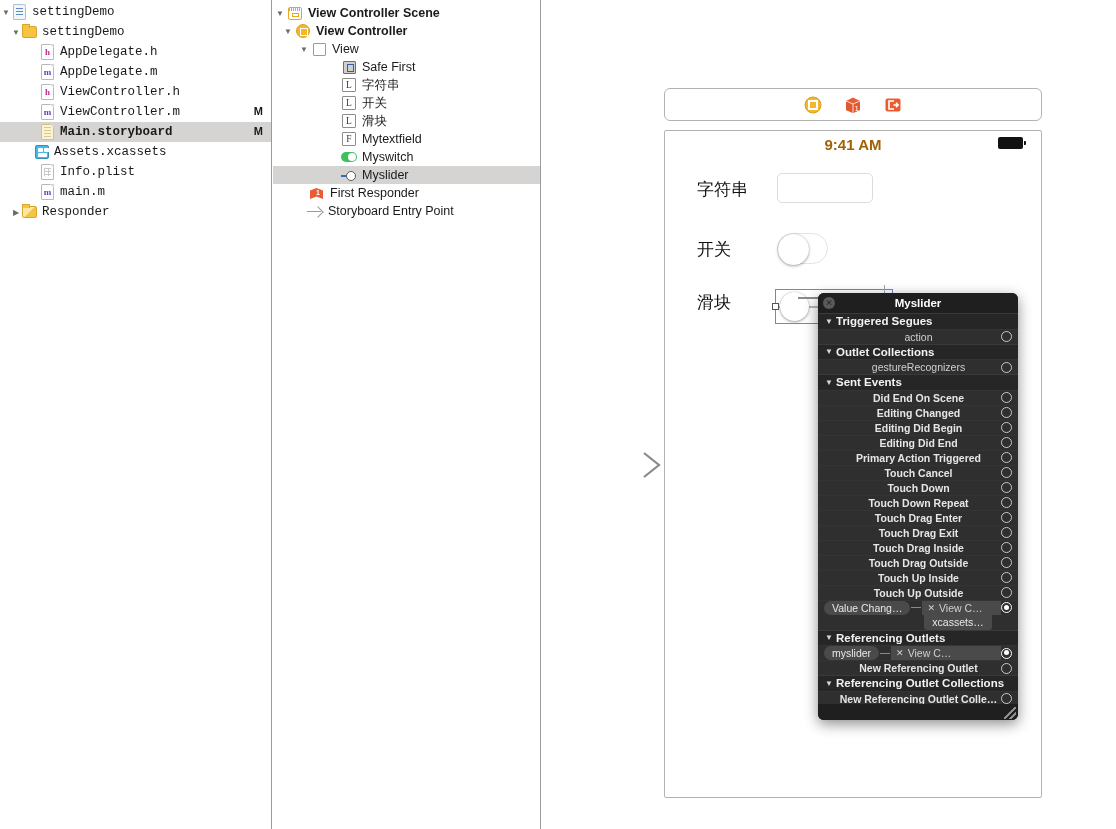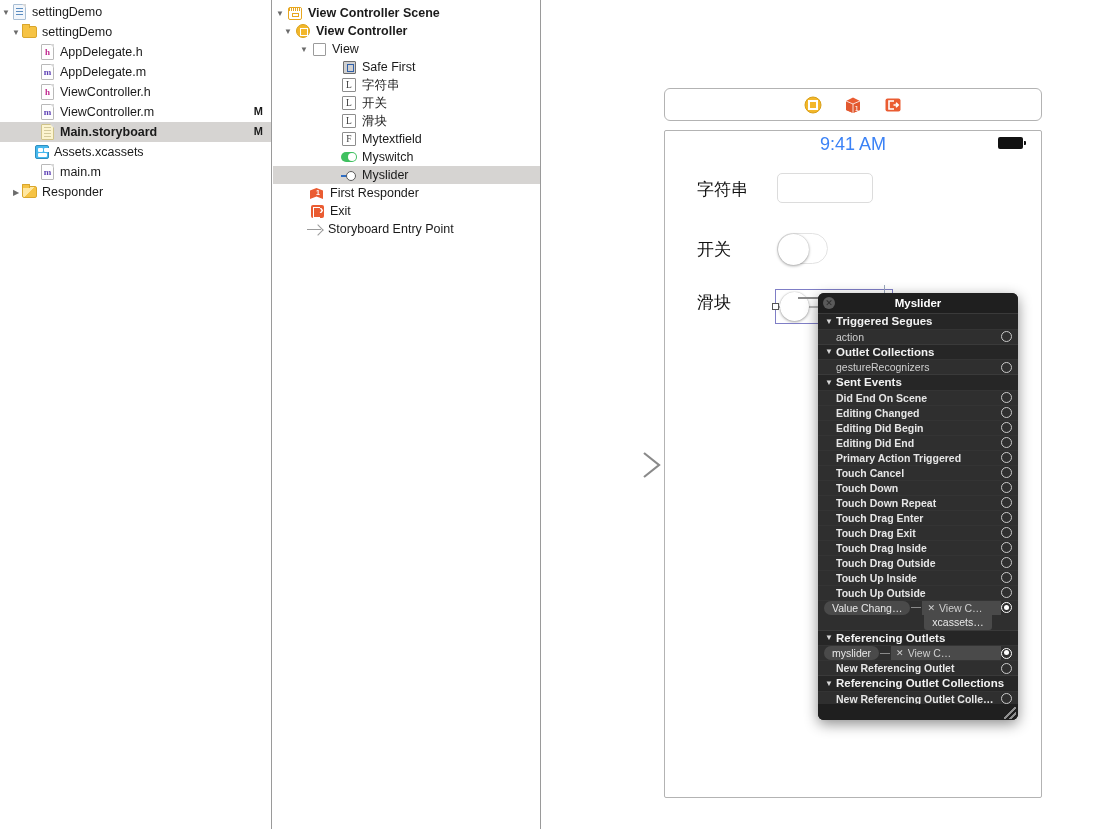--- a/index.html
+++ b/index.html
@@ -45,21 +45,21 @@
     font-size: 8px;
     flex: 0 0 auto;
   }
   .nav-row .ficon {
     width: 15px; height: 16px;
     flex: 0 0 auto;
     margin-right: 5px;
     display: inline-flex; align-items: center; justify-content: center;
     position: relative;
   }
-  .nav-row .label { flex: 0 0 auto; }
+  .nav-row .label { flex: 0 0 auto; font-family: Liberation Mono, monospace; }
   .nav-row .status {
     position: absolute; right: 8px; top: 3px;
     font-size: 11px; font-weight: bold; color: #1a1a1a;
   }
 
   
   .doc {
     width: 13px; height: 16px;
     background: #fefefe;
     border: 1px solid #b9b9b9;
@@ -294,21 +294,21 @@
   #device {
     position: absolute; left: 122px; top: 130px;
     width: 378px; height: 668px;
     border: 1px solid #b3b3b3;
     background: #ffffff;
     border-radius: 2px;
   }
   #status-bar {
     position: absolute; left: 0; top: 0; width: 100%; height: 26px;
     display: flex; align-items: center; justify-content: center;
-    font-size: 18px; font-weight: normal; color: #3b82f6;
+    font-size: 15px; font-weight: bold; color: #a16207;
   }
   #battery {
     position: absolute; right: 18px; top: 6px;
     width: 25px; height: 12px;
     background: #111; border-radius: 2px;
   }
   #battery::after {
     content: ""; position: absolute; right: -3px; top: 4px;
     width: 2px; height: 4px; background: #111; border-radius: 0 1px 1px 0;
   }
@@ -414,21 +414,21 @@
     height: 15px;
     display: flex; align-items: center;
     padding-left: 18px; padding-right: 6px;
     font-size: 10.5px; color: #e6e6e6;
     border-top: 1px solid #343434;
     background: #2f2f2f;
     position: relative;
   }
   .conn-row.sub { font-weight: bold; }
   .conn-row.dim { font-weight: normal; color: #cfcfcf; }
-  .conn-row .rname { flex: 1 1 auto; white-space: nowrap; overflow: hidden; }
+  .conn-row .rname { flex: 1 1 auto; white-space: nowrap; overflow: hidden; text-align: center; }
   .conn-row .well {
     width: 11px; height: 11px; border-radius: 50%;
     border: 1.5px solid #c9c9c9; background: transparent;
     flex: 0 0 auto;
   }
   .conn-row .well.filled {
     background: #2f2f2f;
     position: relative;
     border-color: #ffffff;
   }
@@ -559,20 +559,28 @@
           <span class="twisty"></span>
           <span class="ficon">
             <span class="assets-icon"></span>
           </span>
           <span class="label">Assets.xcassets</span>
         </div>
         <div class="nav-row">
           <span style="width: 28px; flex: 0 0 auto;"></span>
           <span class="twisty"></span>
           <span class="ficon">
+            <span class="doc plist"></span>
+          </span>
+          <span class="label">Info.plist</span>
+        </div>
+        <div class="nav-row">
+          <span style="width: 28px; flex: 0 0 auto;"></span>
+          <span class="twisty"></span>
+          <span class="ficon">
             <span class="doc m">m</span>
           </span>
           <span class="label">main.m</span>
         </div>
         <div class="nav-row">
           <span style="width: 10px; flex: 0 0 auto;"></span>
           <span class="twisty">▶</span>
           <span class="ficon">
             <span class="folder products"></span>
           </span>
@@ -663,28 +671,20 @@
           </span>
           <span>Myslider</span>
         </div>
         <div class="out-row">
           <span style="width: 22px; flex: 0 0 auto;"></span>
           <span class="twisty"></span>
           <span class="oicon">
             <span class="ic-fr"></span>
           </span>
           <span>First Responder</span>
-        </div>
-        <div class="out-row">
-          <span style="width: 22px; flex: 0 0 auto;"></span>
-          <span class="twisty"></span>
-          <span class="oicon">
-            <span class="ic-exit"></span>
-          </span>
-          <span>Exit</span>
         </div>
         <div class="out-row">
           <span style="width: 20px; flex: 0 0 auto;"></span>
           <span class="twisty"></span>
           <span class="oicon">
             <span class="ic-entry"></span>
           </span>
           <span>Storyboard Entry Point</span>
         </div>
       </div>

